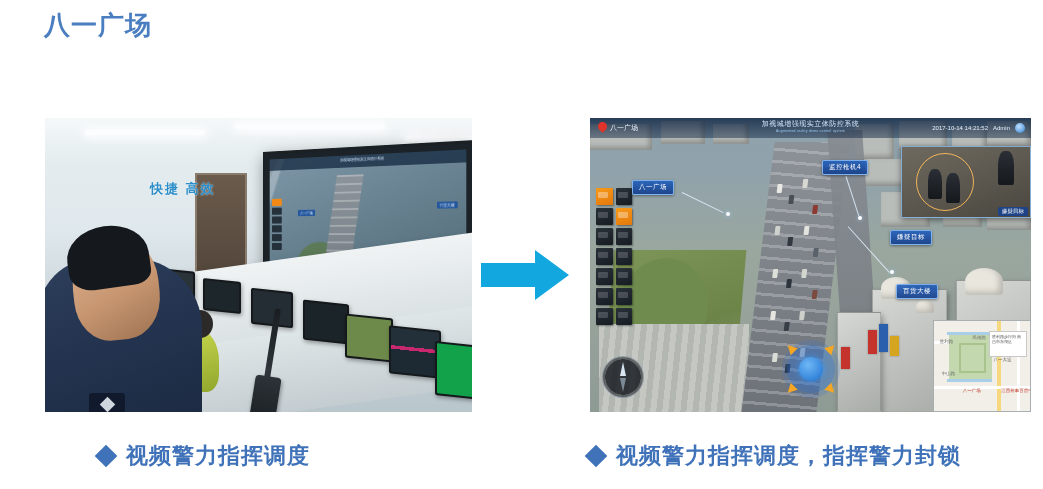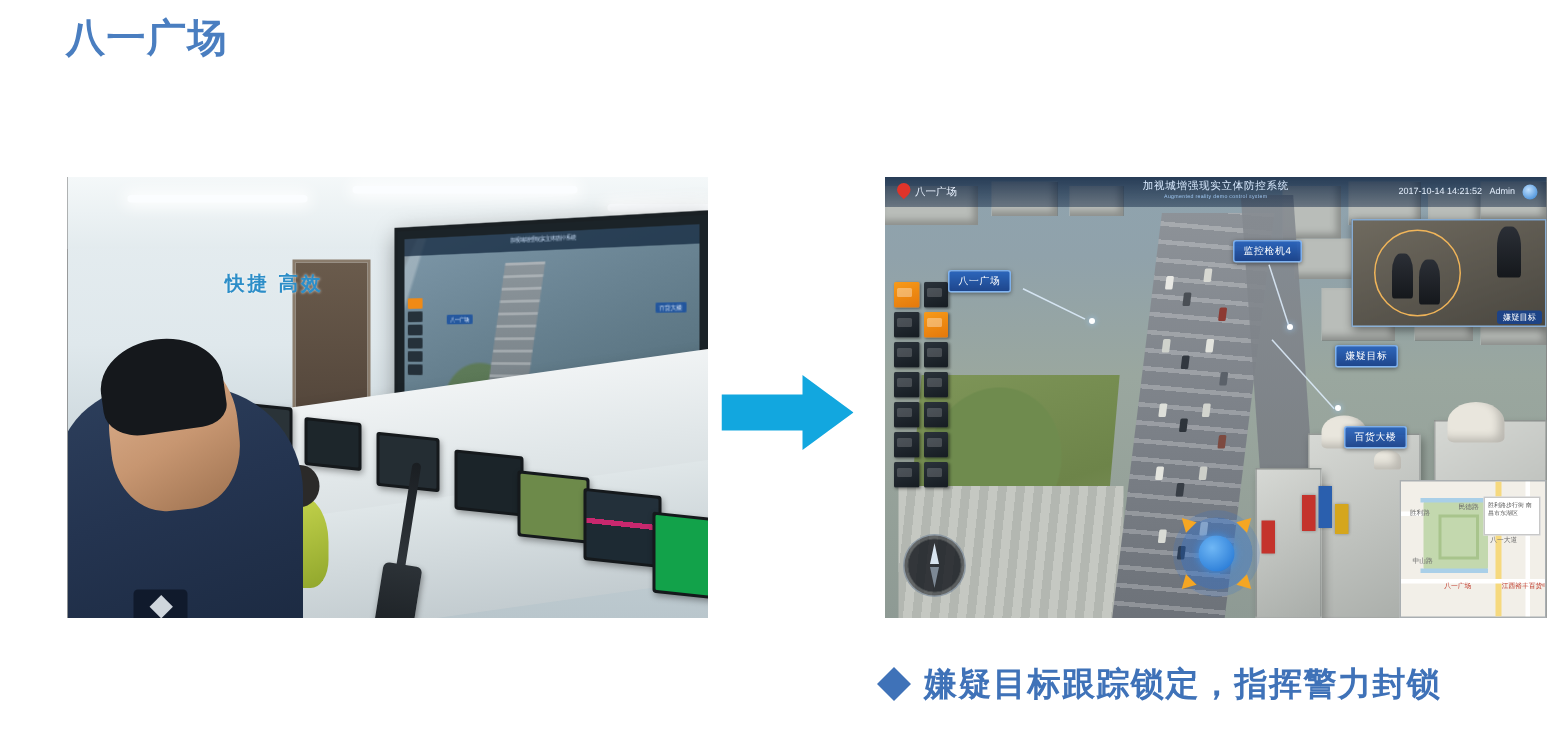--- a/index.html
+++ b/index.html
@@ -13,21 +13,21 @@
 
   
   .slide-title {
     position: absolute; left: 44px; top: 8px;
     font-size: 26px; font-weight: bold; color: #4a7ec0;
     letter-spacing: 1px; line-height: 34px;
   }
 
   
   .photo {
-    position: absolute; overflow: hidden; background: #000000;
+    position: absolute; overflow: hidden; background: #fef9c3;
   }
   #photo-left  { left: 45px;  top: 118px; width: 427px; height: 294px; }
   #photo-right { left: 590px; top: 118px; width: 441px; height: 294px; }
 
   
   .cr-wall {
     position:absolute; left:0; top:0; width:100%; height:100%;
     background: linear-gradient(180deg,#e7eef1 0%,#dfe8ec 38%,#ccd7dc 62%,#b9c6cc 100%);
   }
   .cr-ceiling {
@@ -583,18 +583,22 @@
       <div class="mm-lbl red" style="left:70%; top:74%;">江西裕丰百货中心</div>
       <div class="mm-lbl" style="left:62%; top:40%;">八一大道</div>
       <div class="mm-lbl" style="left:8%;  top:56%;">中山路</div>
       <div class="mm-lbl" style="left:6%;  top:20%;">胜利路</div>
       <div class="mm-lbl" style="left:40%; top:16%;">民德路</div>
       <div class="mm-tip">胜利路步行街
 南昌市东湖区</div>
     </div>
   </div>
 
+  <div class="caption" id="caption-left">
+    <span class="bullet"></span>
+    <span>视频警力指挥调度</span>
+  </div>
   <div class="caption" id="caption-right">
     <span class="bullet"></span>
-    <span>嫌疑目标跟踪锁定，指挥警力封锁</span>
+    <span>视频警力指挥调度，指挥警力封锁</span>
   </div>
 
 </div>
 
 </body></html>

